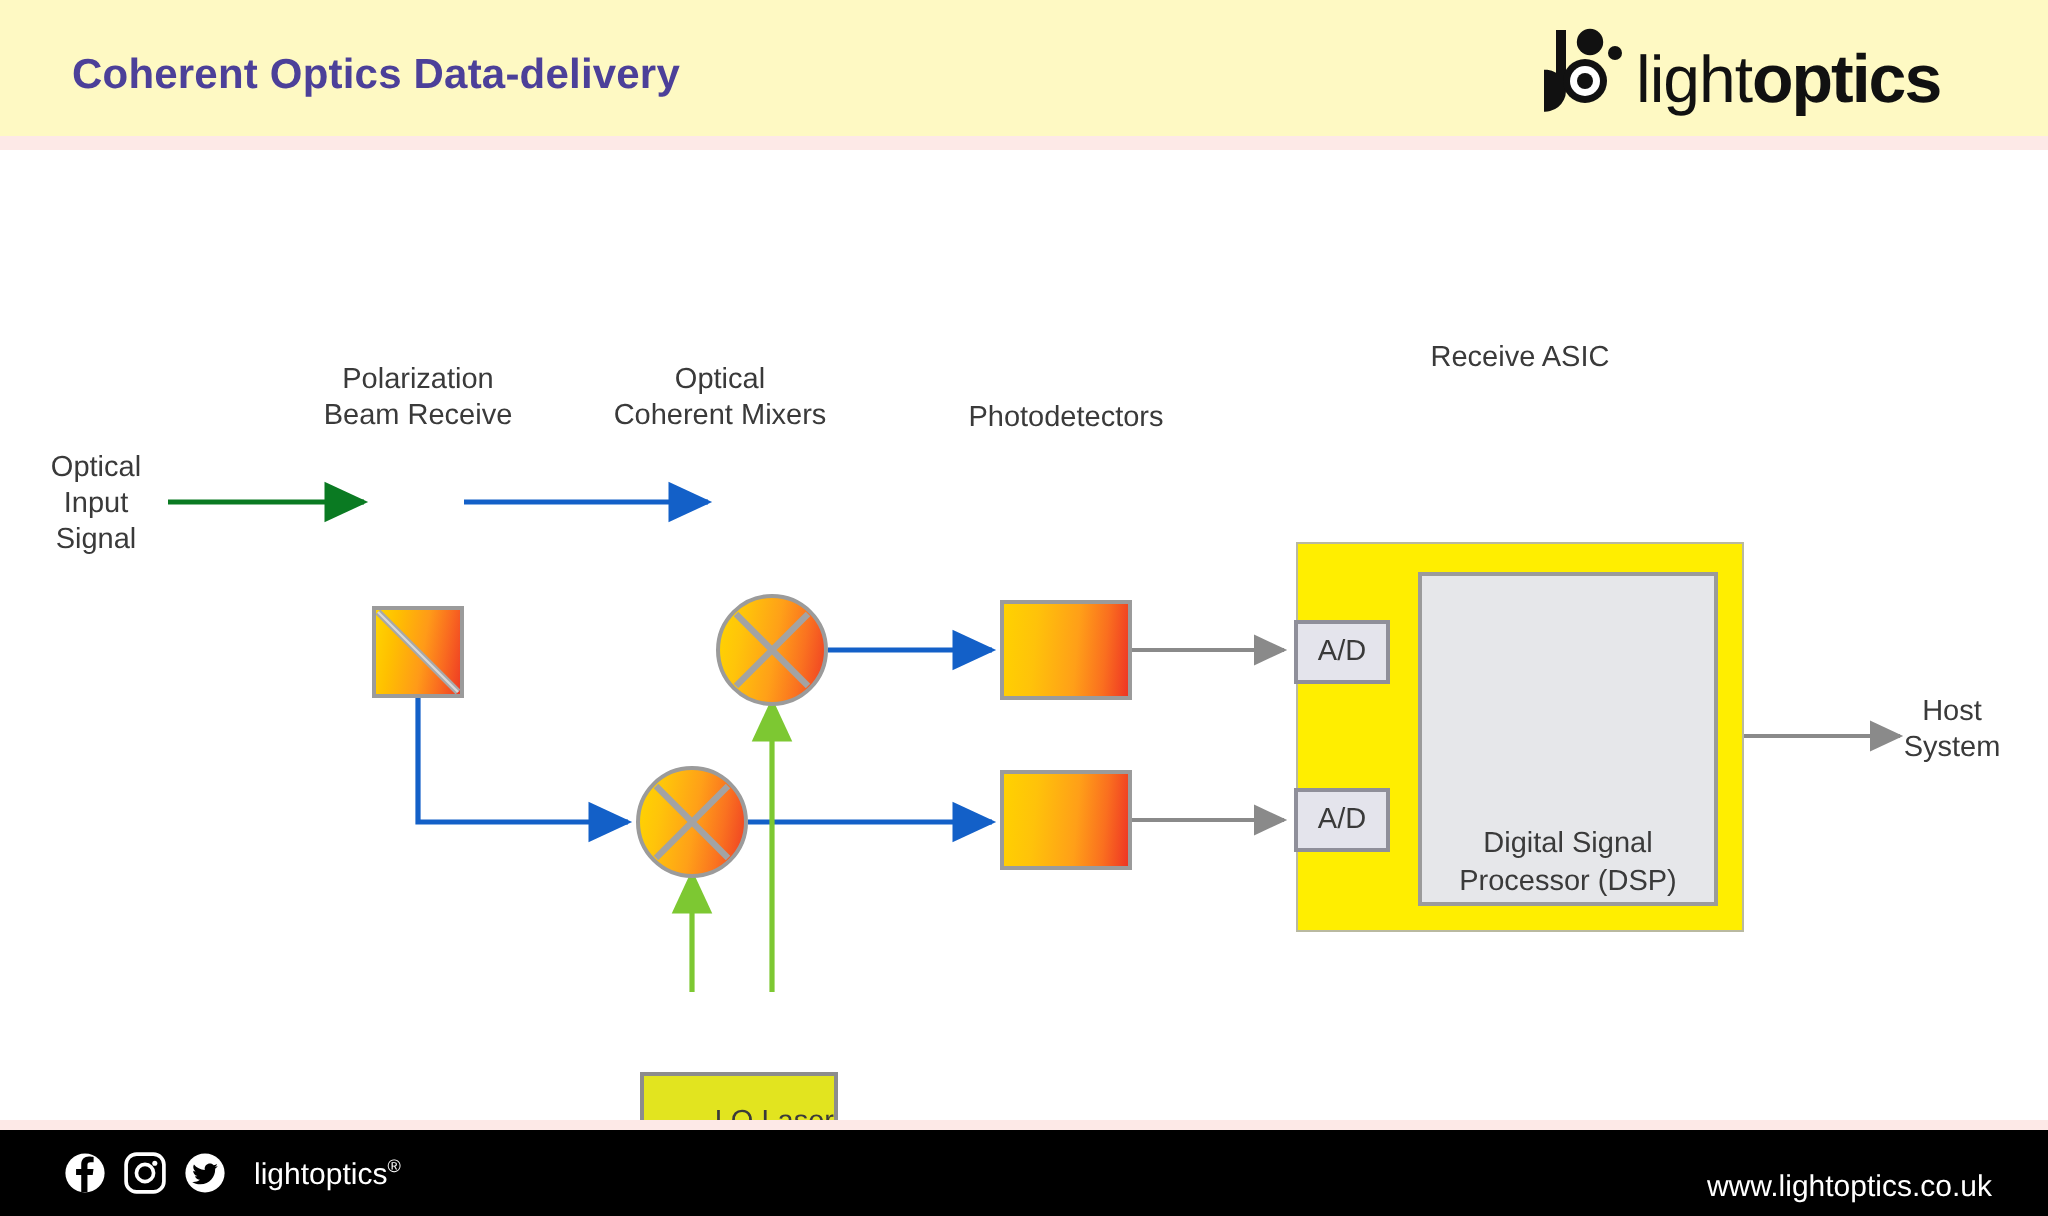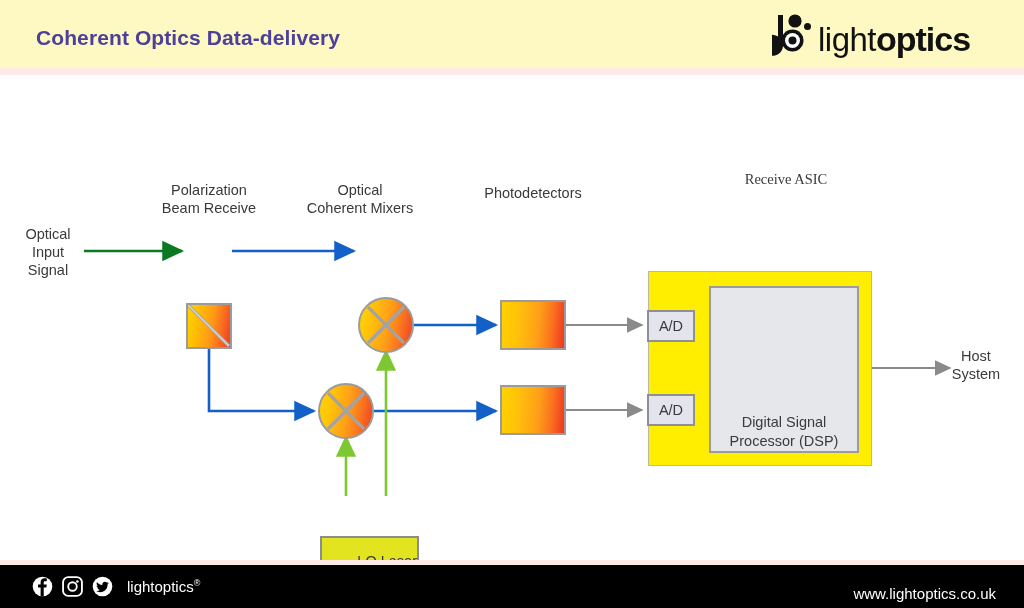--- a/index.html
+++ b/index.html
@@ -181,23 +181,23 @@
     <div class="dlabel" style="left:12px; top:150px; width:72px;">Optical
 Input
 Signal</div>
 
     <div class="dlabel" style="left:139px; top:106px; width:140px;">Polarization
 Beam Receive</div>
 
     <div class="dlabel" style="left:285px; top:106px; width:150px;">Optical
 Coherent Mixers</div>
 
-    <div class="dlabel" style="left:468px; top:109px; width:130px;">Photodetectors</div>
-
-    <div class="dlabel" style="left:716px; top:95px; width:140px;font-family:Liberation Serif, serif;">Receive ASIC</div>
+    <div class="dlabel" style="left:468px; top:125px; width:130px;">Photodetectors</div>
+
+    <div class="dlabel" style="left:690px; top:95px; width:140px;">Receive ASIC</div>
 
     <div class="dlabel" style="left:940px; top:272px; width:72px;">Host
 System</div>
 
     <div class="blk" id="pbs">
       <svg width="42" height="42" viewBox="0 0 42 42" style="position:absolute;left:0;top:0;">
         <line x1="1" y1="1" x2="41" y2="41" stroke="#a8a8a8" stroke-width="3.4"></line>
         <line x1="1" y1="1" x2="41" y2="41" stroke="#d8d8d8" stroke-width="1.2"></line>
       </svg>
     </div>

